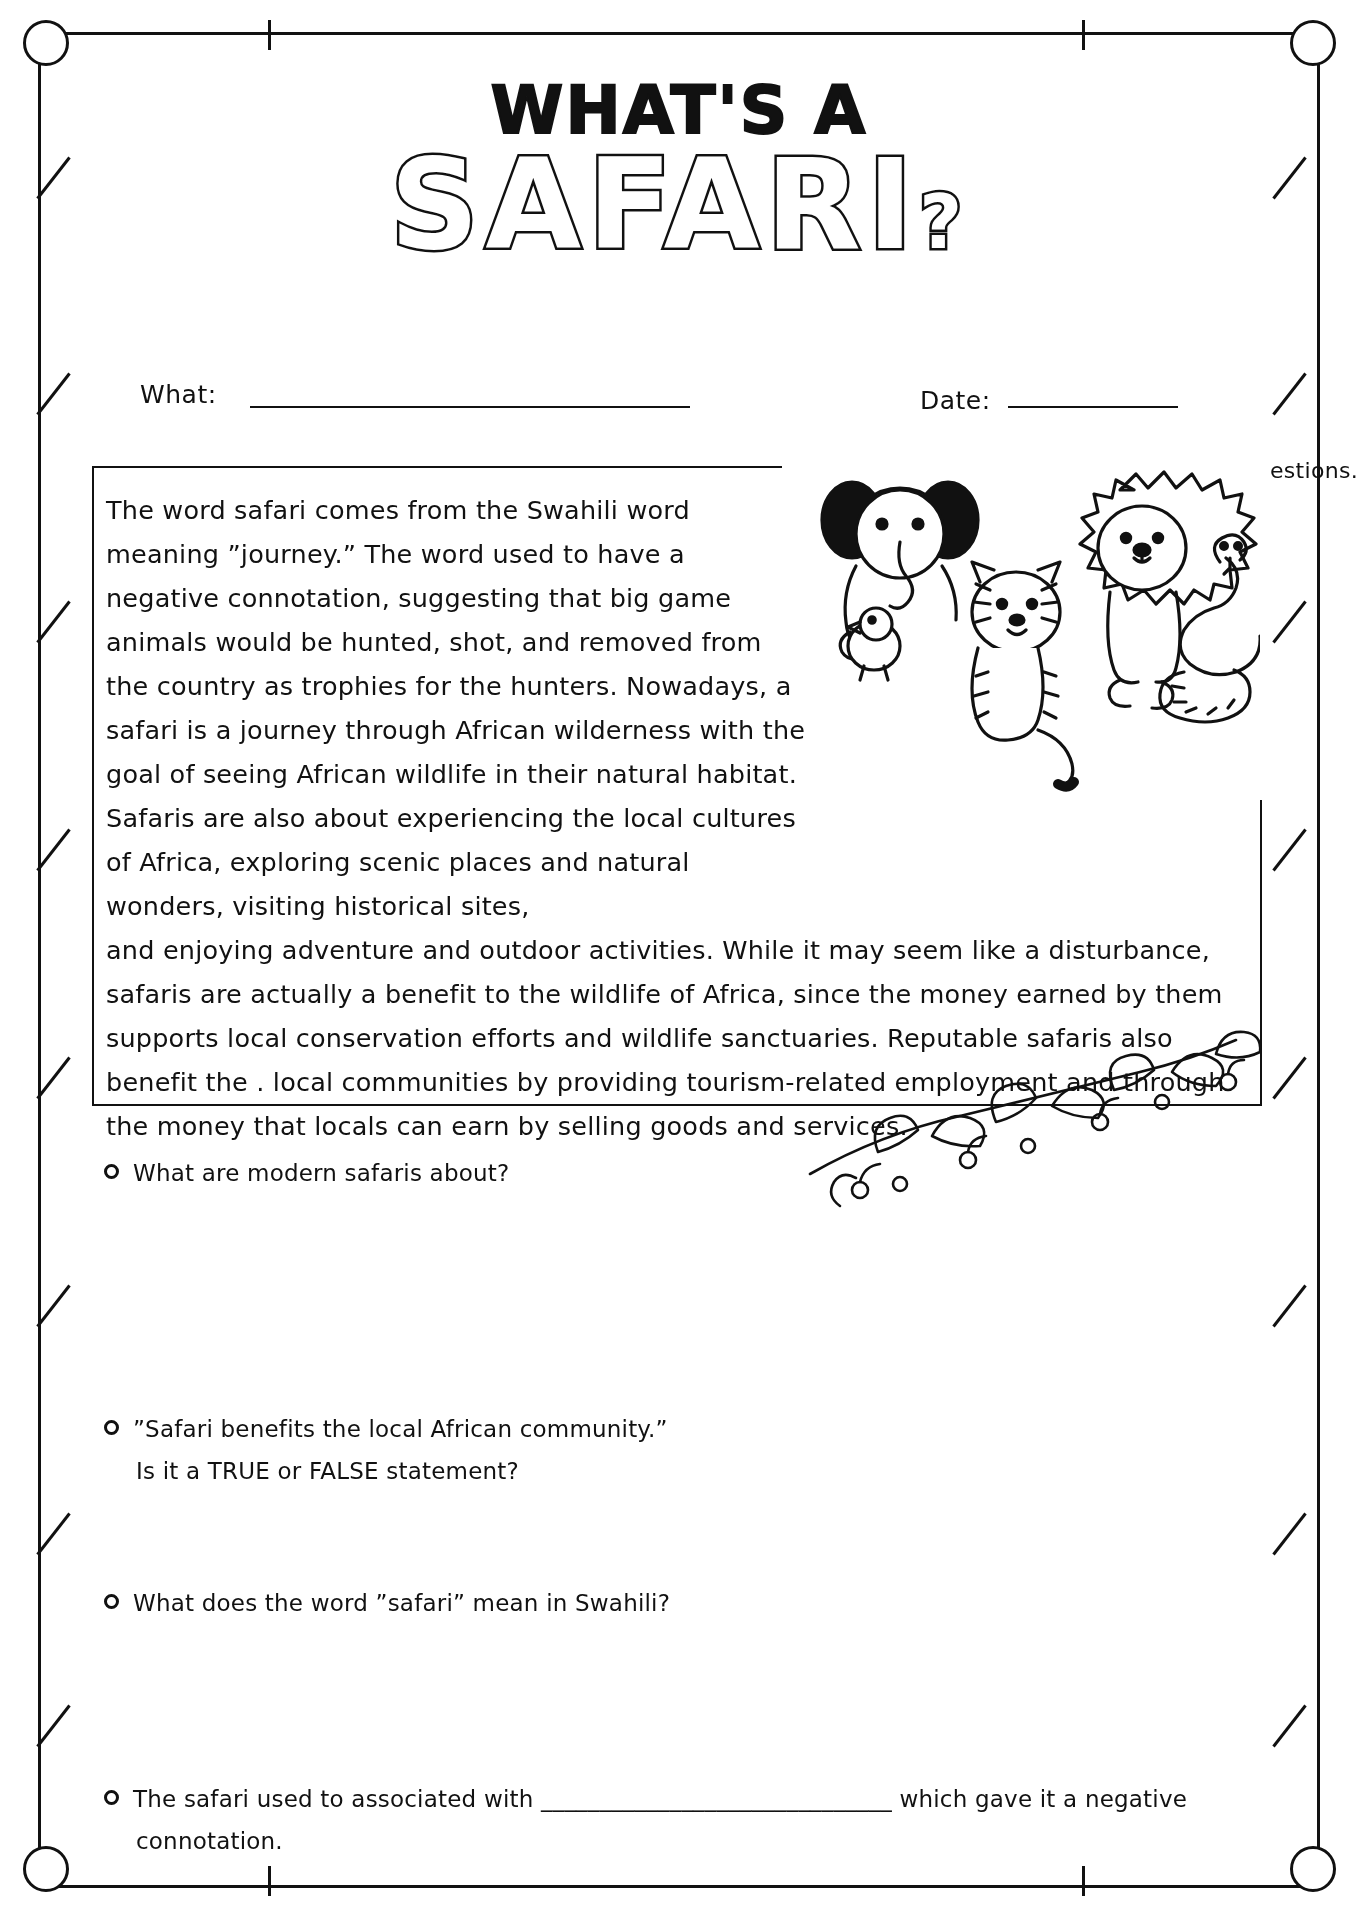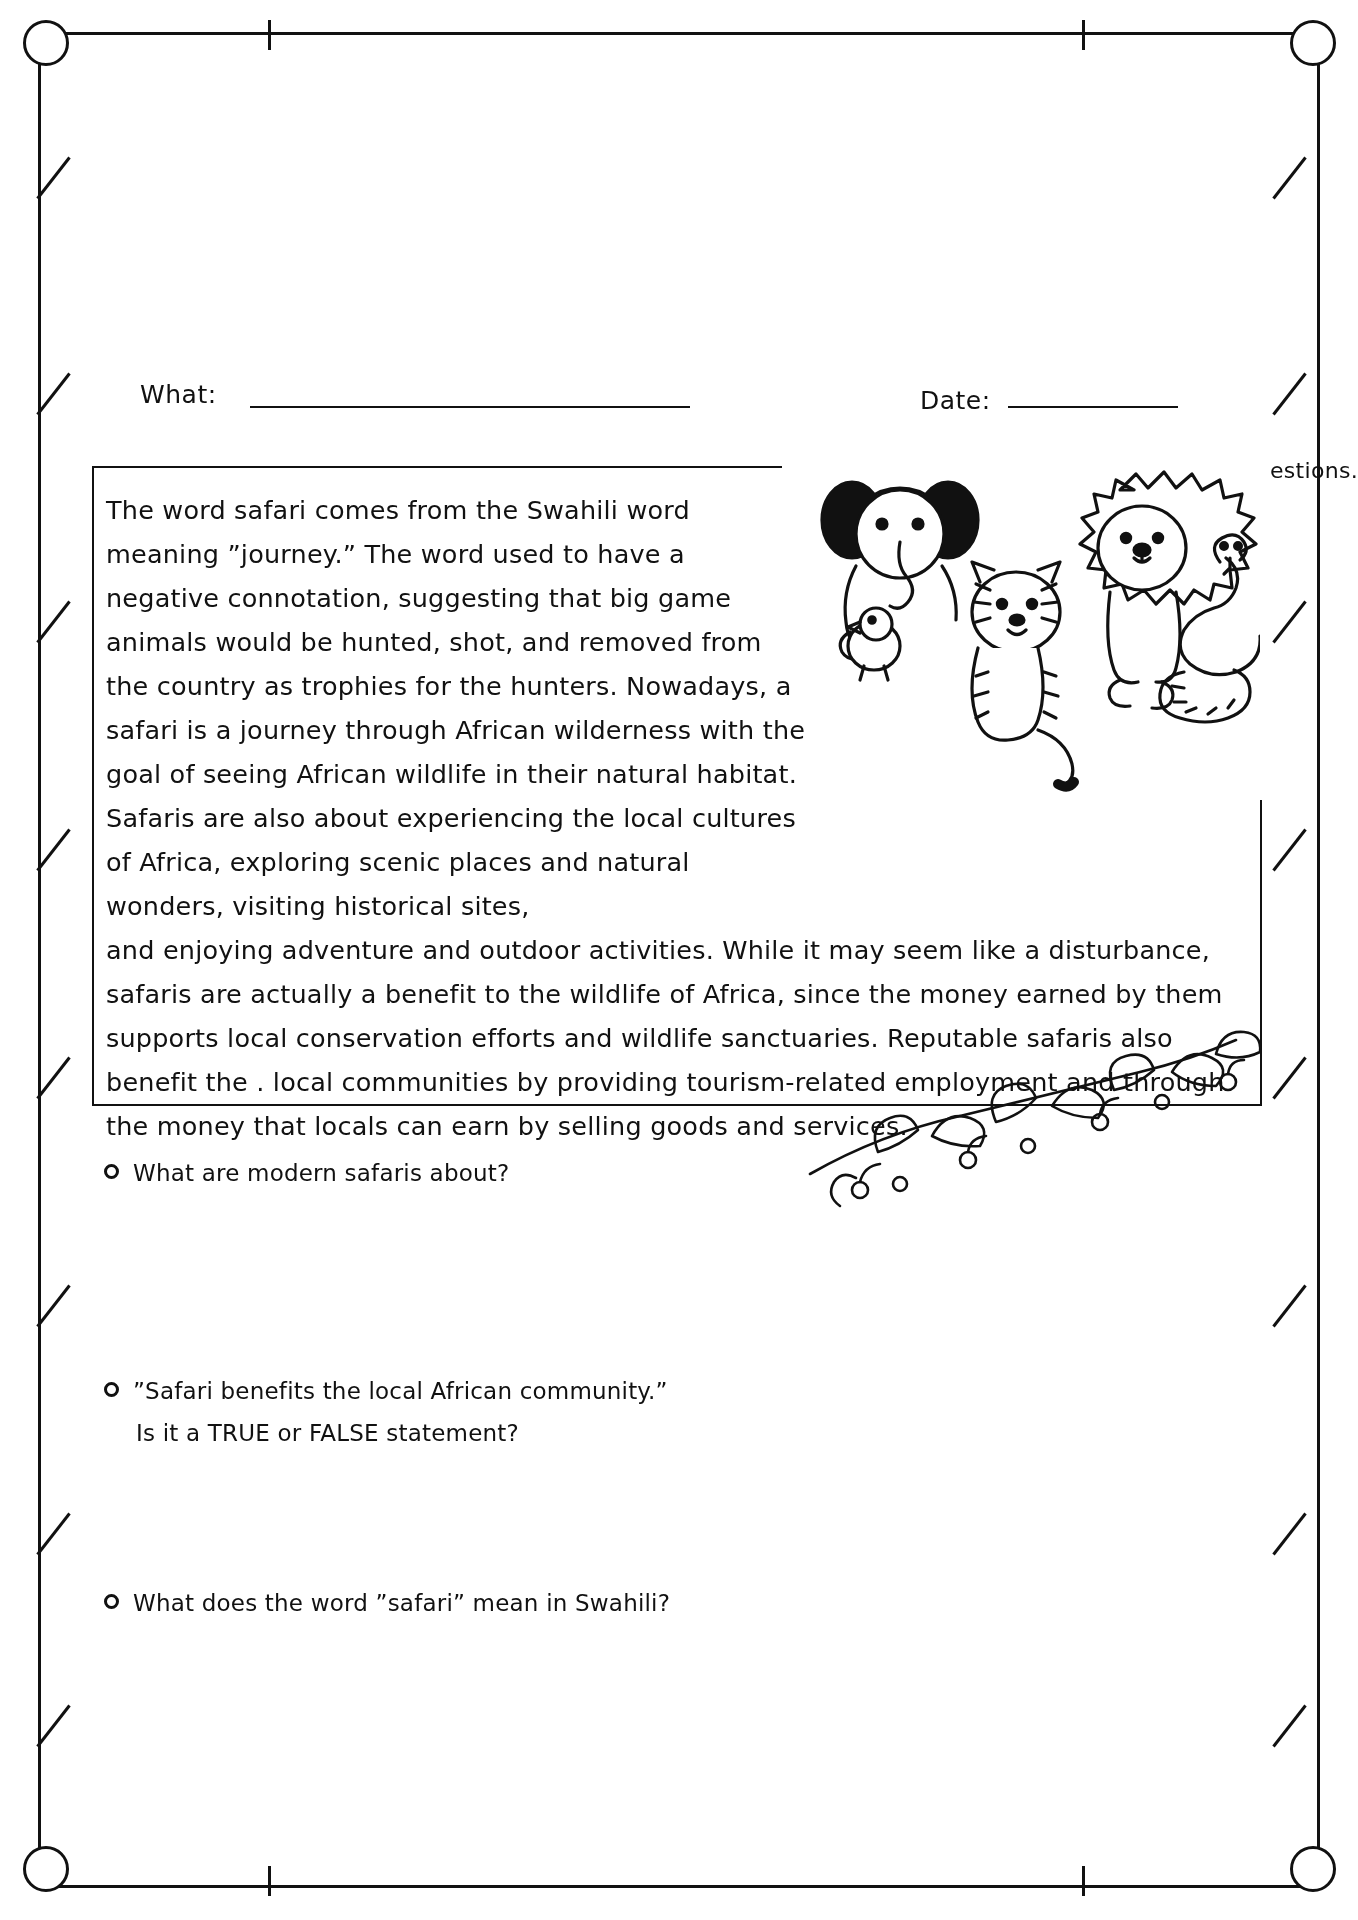--- a/index.html
+++ b/index.html
@@ -176,21 +176,21 @@
     box-sizing: border-box;
     margin-right: 14px;
     vertical-align: 2px;
   }
   .q-text { display: inline; }
   .q-second-line {
     display: block;
     margin-left: 32px;
   }
   .q1 { top: 1152px; }
-  .q2 { top: 1370px; }
+  .q2 { top: 1408px; }
   .q3 { top: 1582px; }
   .q4 { top: 1778px; }
 
   
   .artwork {
     position: absolute;
     left: 790px;
     top: 462px;
     width: 470px;
     height: 340px;
@@ -231,20 +231,26 @@
 
   <div class="slash" style="left:1288px; top:152px;"></div>
   <div class="slash" style="left:1288px; top:368px;"></div>
   <div class="slash" style="left:1288px; top:596px;"></div>
   <div class="slash" style="left:1288px; top:824px;"></div>
   <div class="slash" style="left:1288px; top:1052px;"></div>
   <div class="slash" style="left:1288px; top:1280px;"></div>
   <div class="slash" style="left:1288px; top:1508px;"></div>
   <div class="slash" style="left:1288px; top:1700px;"></div>
 
+  <div class="title-wrap">
+    <div class="title-line1">WHAT'S A</div>
+    <div class="title-line2">
+      <span>SAFARI</span><span class="qmark">?</span>
+    </div>
+  </div>
 
   <div class="meta-row">
     <span class="meta-label name-label">What:</span>
     <span class="meta-line name-line"></span>
     <span class="meta-label date-label">Date:</span>
     <span class="meta-line date-line"></span>
   </div>
 
   <div class="instruction">Read the story and answer the questions.</div>
 
@@ -346,14 +352,18 @@
 
   <div class="question q2">
     <span class="q-bullet"></span><span class="q-text">”Safari benefits the local African community.”</span>
     <span class="q-second-line">Is it a TRUE or FALSE statement?</span>
   </div>
 
   <div class="question q3">
     <span class="q-bullet"></span><span class="q-text">What does the word ”safari” mean in Swahili?</span>
   </div>
 
+  <div class="question q4">
+    <span class="q-bullet"></span><span class="q-text">The safari used to associated with ______________________________ which gave it a negative</span>
+    <span class="q-second-line">connotation.</span>
+  </div>
 
 </div>
 
 </body></html>

